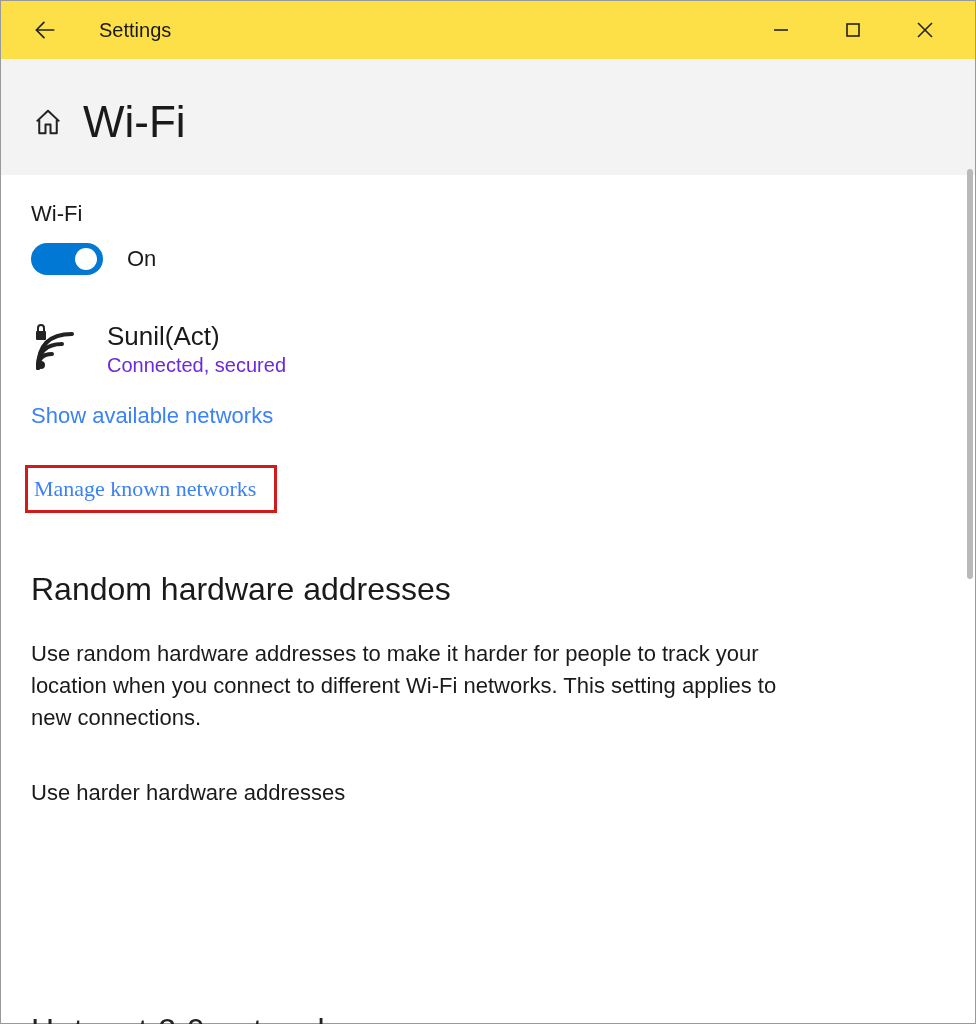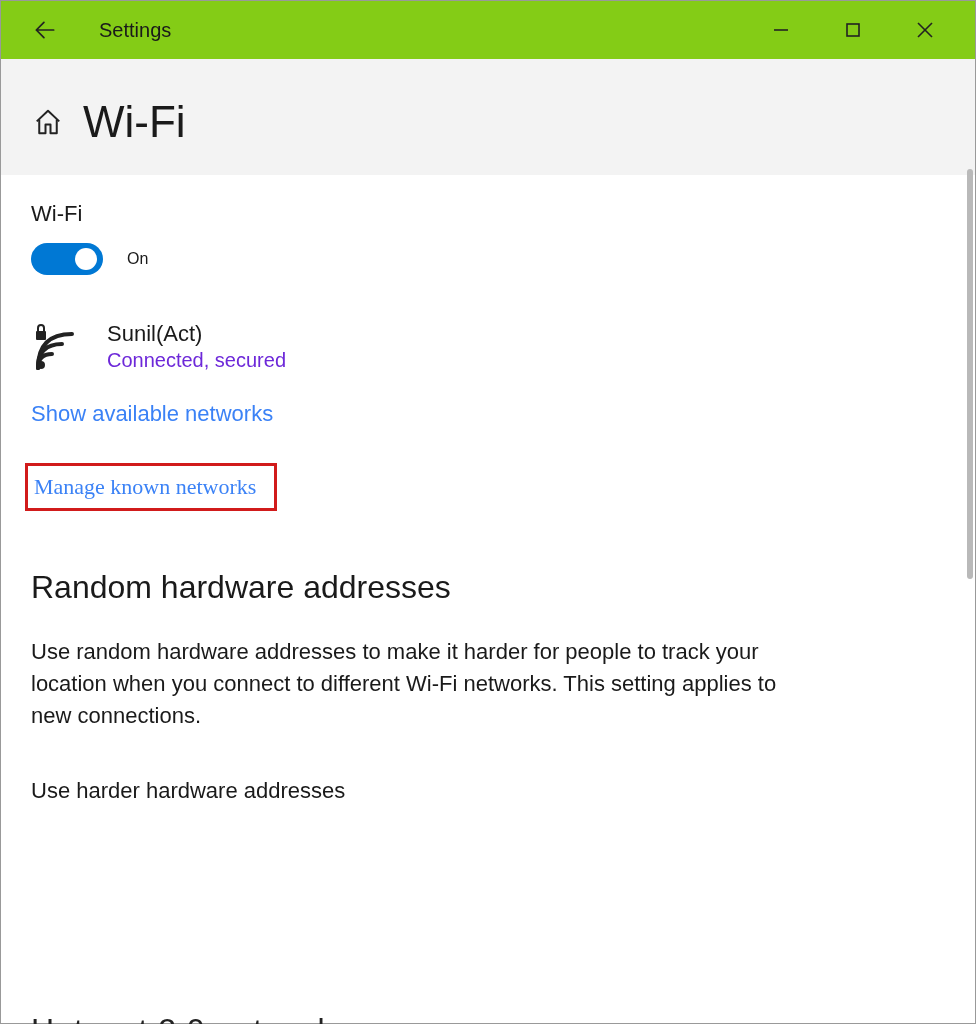--- a/index.html
+++ b/index.html
@@ -13,21 +13,21 @@
   }
   .window {
     width: 976px; height: 1024px;
     border: 1px solid #999;
     position: relative;
     background: #fff;
   }
   
   .titlebar {
     height: 58px;
-    background: #84cc16;
+    background: #fde047;
     display: flex;
     align-items: center;
     padding: 0 2px 0 30px;
   }
   .titlebar .back-icon {
     width: 28px; height: 28px;
     display: flex; align-items: center; justify-content: center;
     cursor: pointer;
     margin-right: 40px;
   }
@@ -101,35 +101,35 @@
     border: 2px solid #333;
   }
   .toggle.off .knob {
     position: absolute;
     width: 18px; height: 18px;
     border-radius: 50%;
     background: #333;
     top: 5px; left: 6px;
   }
   .toggle-label {
-    font-size: 16px;
+    font-size: 22px;
   }
   
   .network-item {
     display: flex;
     align-items: flex-start;
     margin-bottom: 28px;
   }
   .wifi-icon {
     width: 54px; height: 54px;
     margin-right: 22px;
     display: flex; align-items: center; justify-content: center;
   }
   .network-name {
-    font-size: 22px;
+    font-size: 26px;
     margin-bottom: 2px;
   }
   .network-status {
     font-size: 20px;
     color: #6d28d9;
   }
   
   .link {
     display: inline-block;
     color: #3b82f6;

